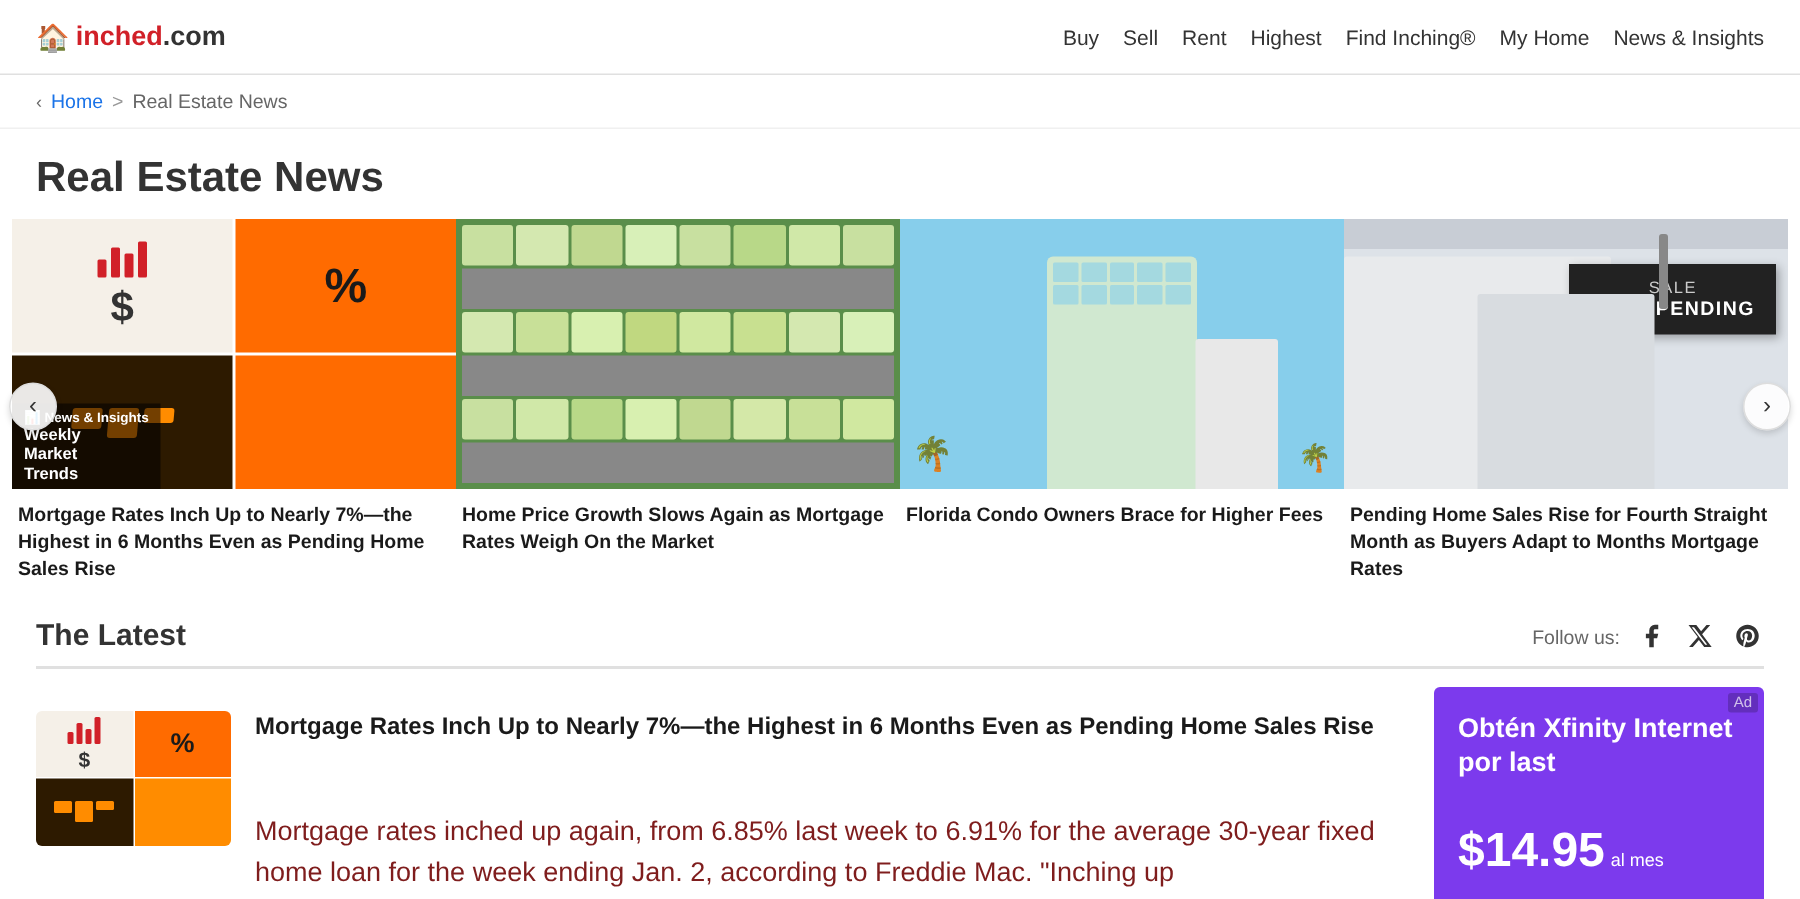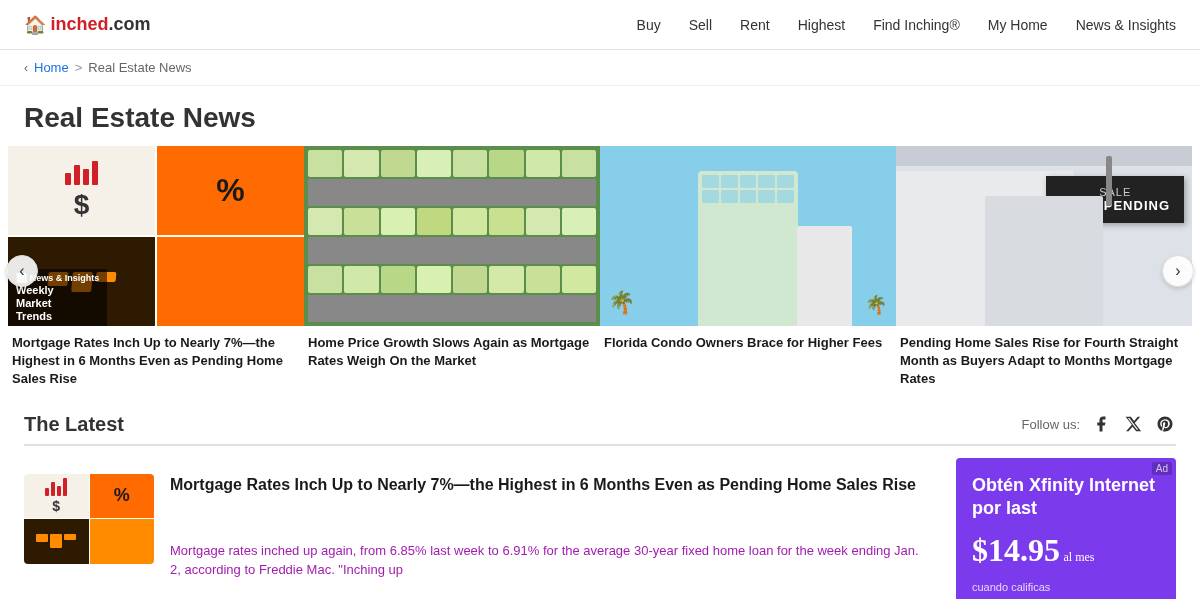--- a/index.html
+++ b/index.html
@@ -8,21 +8,21 @@
     
     .top-nav {
       display: flex; align-items: center; justify-content: space-between;
       padding: 0 24px; height: 50px; border-bottom: 1px solid #e0e0e0;
       background: #fff;
     }
     .nav-logo { display: flex; align-items: center; gap: 4px; }
     .logo-icon { color: #d12028; font-size: 18px; }
     .logo-text { font-weight: 700; font-size: 18px; color: #333; }
     .logo-text span { color: #d12028; }
-    .nav-links { display: flex; align-items: center; gap: 28px; }
+    .nav-links { display: flex; align-items: center; gap: 16px; }
     .nav-links a { text-decoration: none; color: #333; font-size: 14px; font-weight: 500; }
     .nav-right { display: flex; align-items: center; gap: 16px; }
     .nav-right a { text-decoration: none; color: #333; font-size: 14px; font-weight: 500; }
     .nav-right .underline { text-decoration: underline; }
     .btn-login { font-size: 14px; color: #333; background: none; border: none; cursor: pointer; font-weight: 500; }
     .btn-signup {
       background: #1a1a1a; color: #fff; border: none; border-radius: 20px;
       padding: 8px 16px; font-size: 14px; font-weight: 600; cursor: pointer;
     }
 
@@ -115,35 +115,35 @@
     .article-item {
       display: flex; gap: 16px; padding: 16px 0;
       border-bottom: 1px solid #f0f0f0;
     }
     .article-thumb {
       flex-shrink: 0; width: 130px; height: 90px;
       overflow: hidden; border-radius: 4px;
     }
     .article-info { flex: 1; }
     .article-title { font-size: 16px; font-weight: 700; line-height: 1.4; margin-bottom: 6px; color: #1a1a1a; }
-    .article-excerpt { font-size: 13px; color: #a21caf; line-height: 1.5; margin-bottom: 6px; margin-top: 45px; }
+    .article-excerpt { font-size: 18px; color: #7f1d1d; line-height: 1.5; margin-bottom: 6px; margin-top: 45px; }
     .article-date { font-size: 12px; color: #999; }
 
     
     .ad-container {
       background: #7c3aed; color: #fff; padding: 16px;
       border-radius: 4px; font-size: 14px; position: relative;
     }
     .ad-label {
       position: absolute; top: 4px; right: 4px;
       font-size: 10px; color: rgba(255,255,255,0.7); background: rgba(0,0,0,0.2);
       padding: 1px 4px; border-radius: 2px;
     }
     .ad-headline { font-size: 18px; font-weight: 700; margin-bottom: 8px; line-height: 1.3; }
-    .ad-price { margin: 12px 0; font-family: Liberation Serif, serif; }
+    .ad-price { margin: 28px 0; }
     .ad-price .price-main { font-size: 32px; font-weight: 700; }
     .ad-price .price-small { font-size: 12px; }
     .ad-when { font-size: 11px; color: rgba(255,255,255,0.8); margin-bottom: 4px; }
 
     
     .thumb-weekly {
       width: 130px; height: 90px;
       display: grid; grid-template-columns: 1fr 1fr; grid-template-rows: 1fr 1fr;
       gap: 1px;
     }

